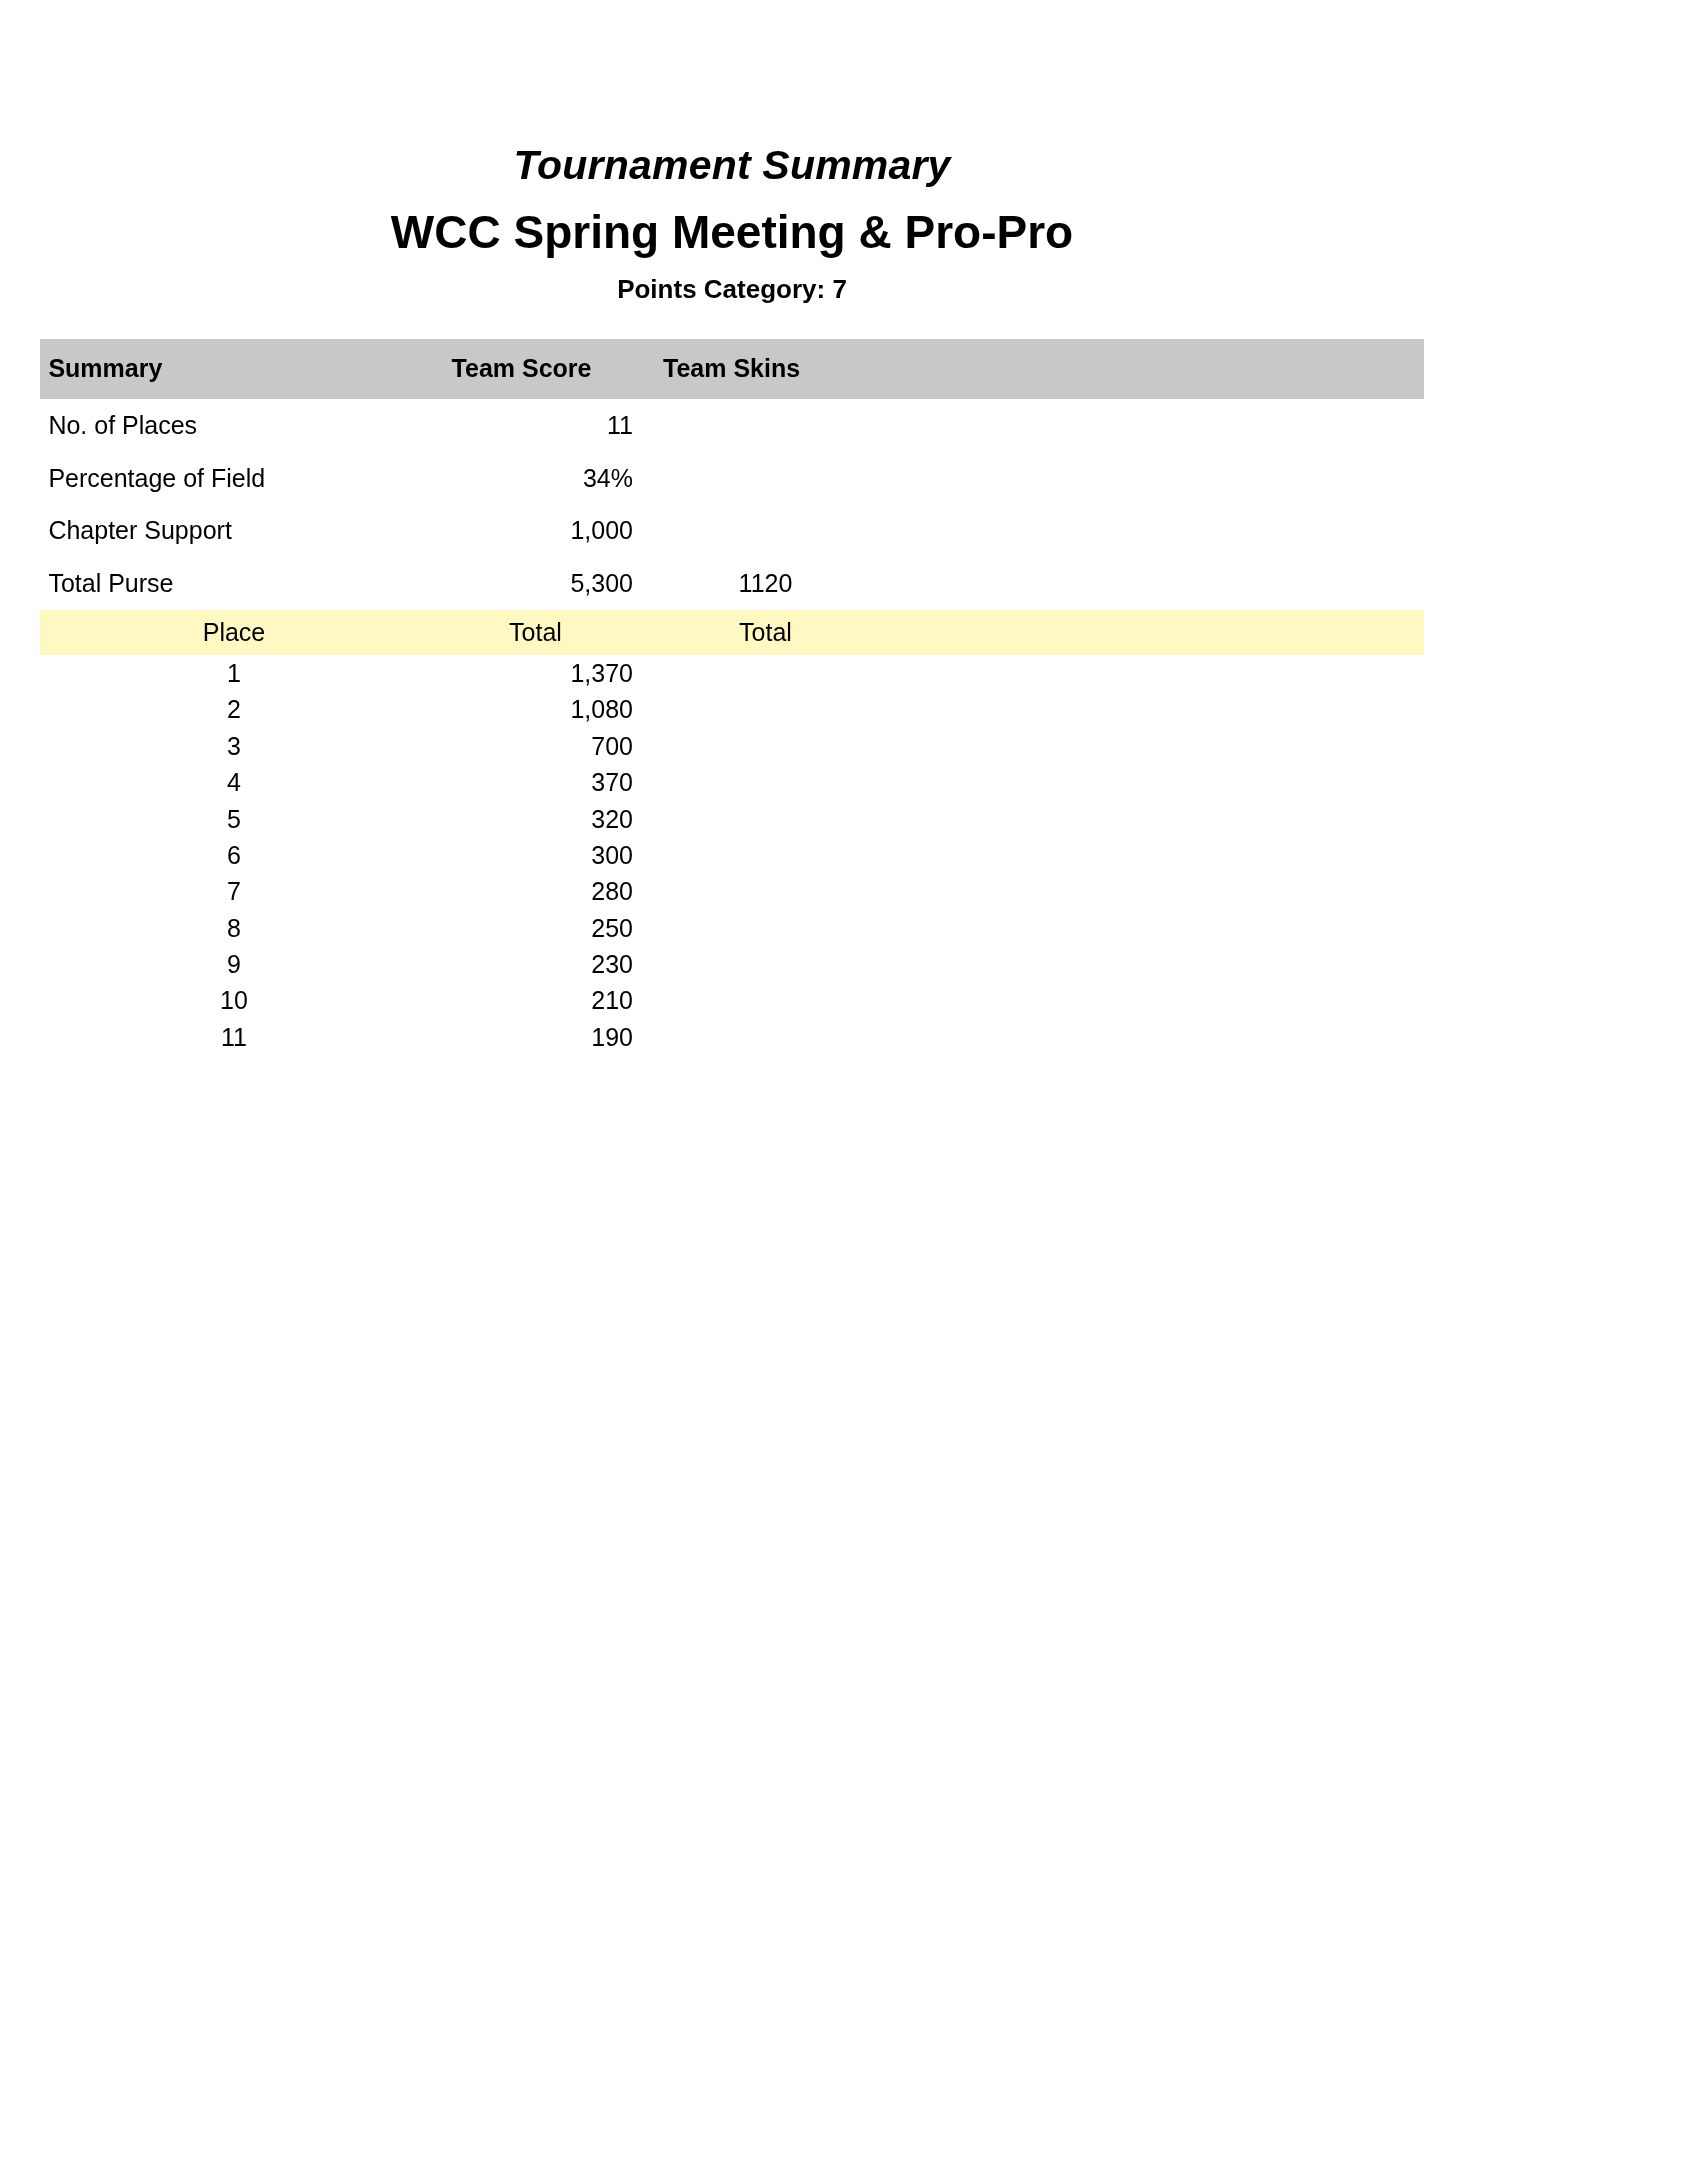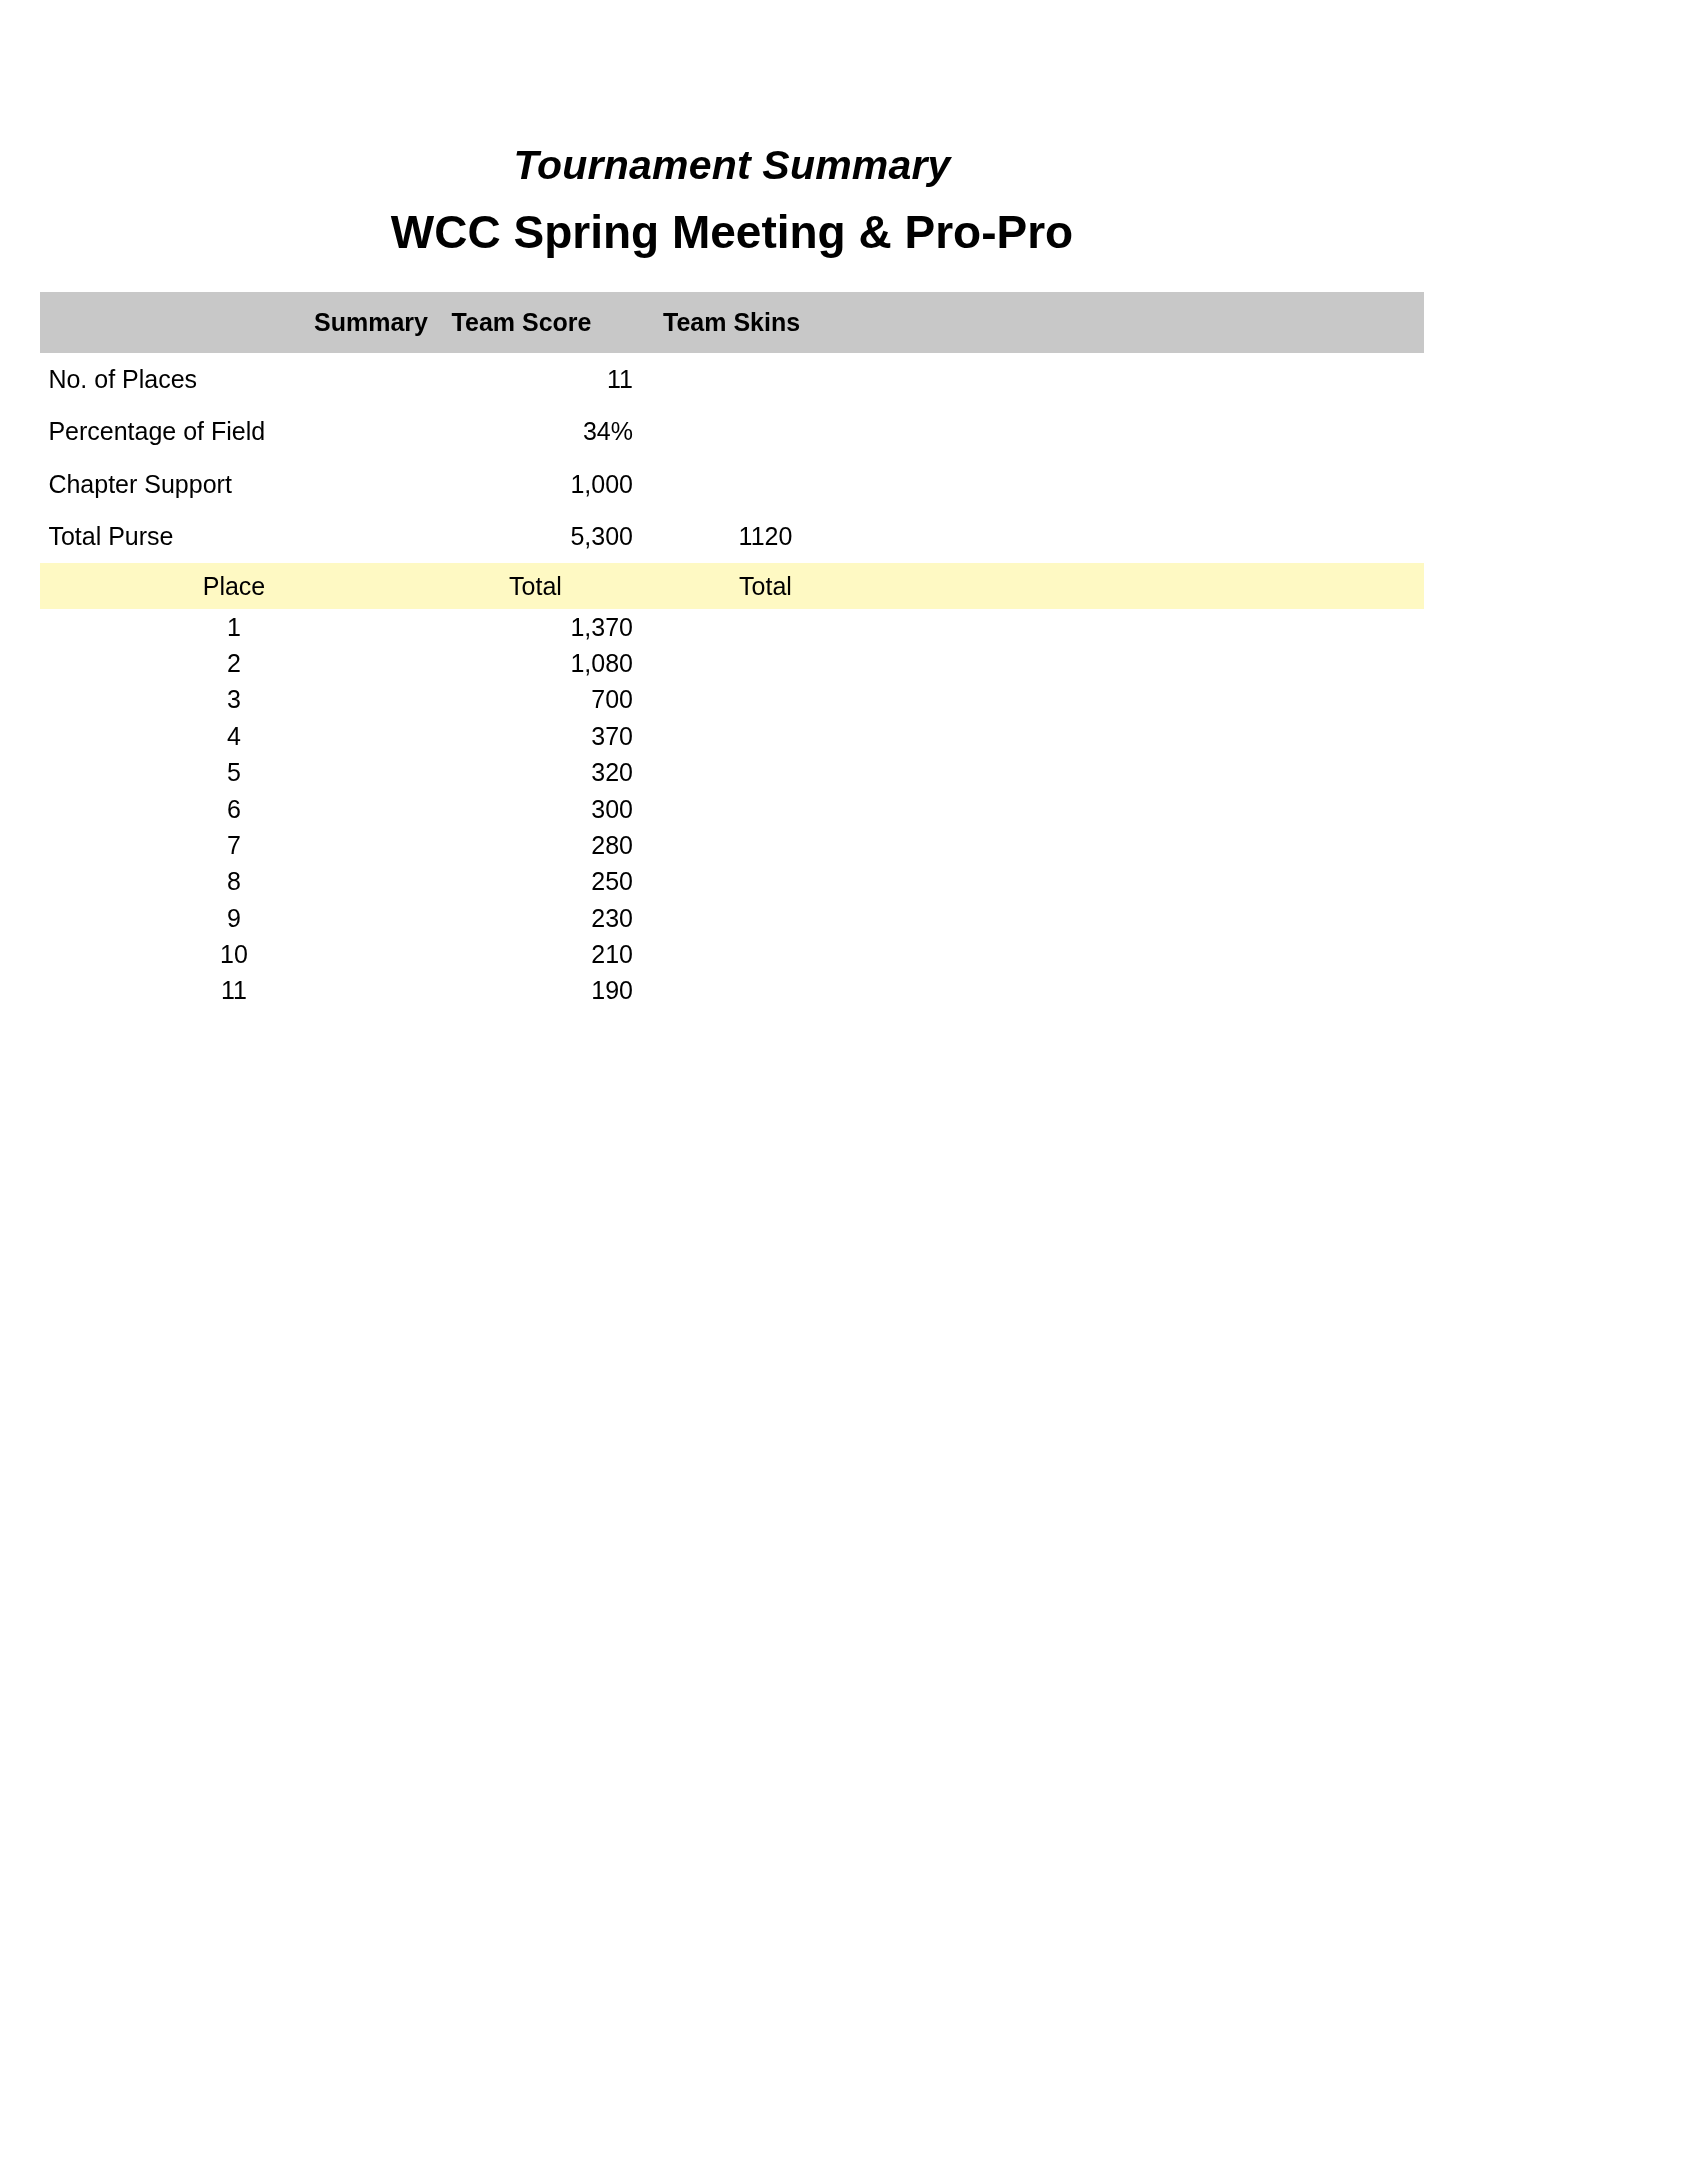--- a/index.html
+++ b/index.html
@@ -58,21 +58,21 @@
   }
   table.summary col.c-label { width: 388px; }
   table.summary col.c-score { width: 215px; }
   table.summary col.c-skins { width: 245px; }
   table.summary col.c-rest  { width: auto; }
 
   thead.head-main th {
     background: #c8c8c8;
     font-size: 25px;
     font-weight: bold;
-    text-align: right;
+    text-align: left;
     padding: 11.8px 0 11.8px 0;
     vertical-align: middle;
     height: 37px;
   }
   thead.head-main th.score-h {
     text-align: left;
     padding-left: 23.6px;
   }
   thead.head-main th.skins-h {
     text-align: left;
@@ -135,20 +135,21 @@
   }
 </style>
 </head>
 <body>
 
 <div class="page">
 
   <div class="titles">
     <div class="doc-title">Tournament Summary</div>
     <div class="doc-subtitle">WCC Spring Meeting &amp; Pro-Pro</div>
+    <div class="doc-category">Points Category: 7</div>
   </div>
 
   <div class="table-wrap">
     <table class="summary">
       <colgroup>
         <col class="c-label">
         <col class="c-score">
         <col class="c-skins">
         <col class="c-rest">
       </colgroup>

